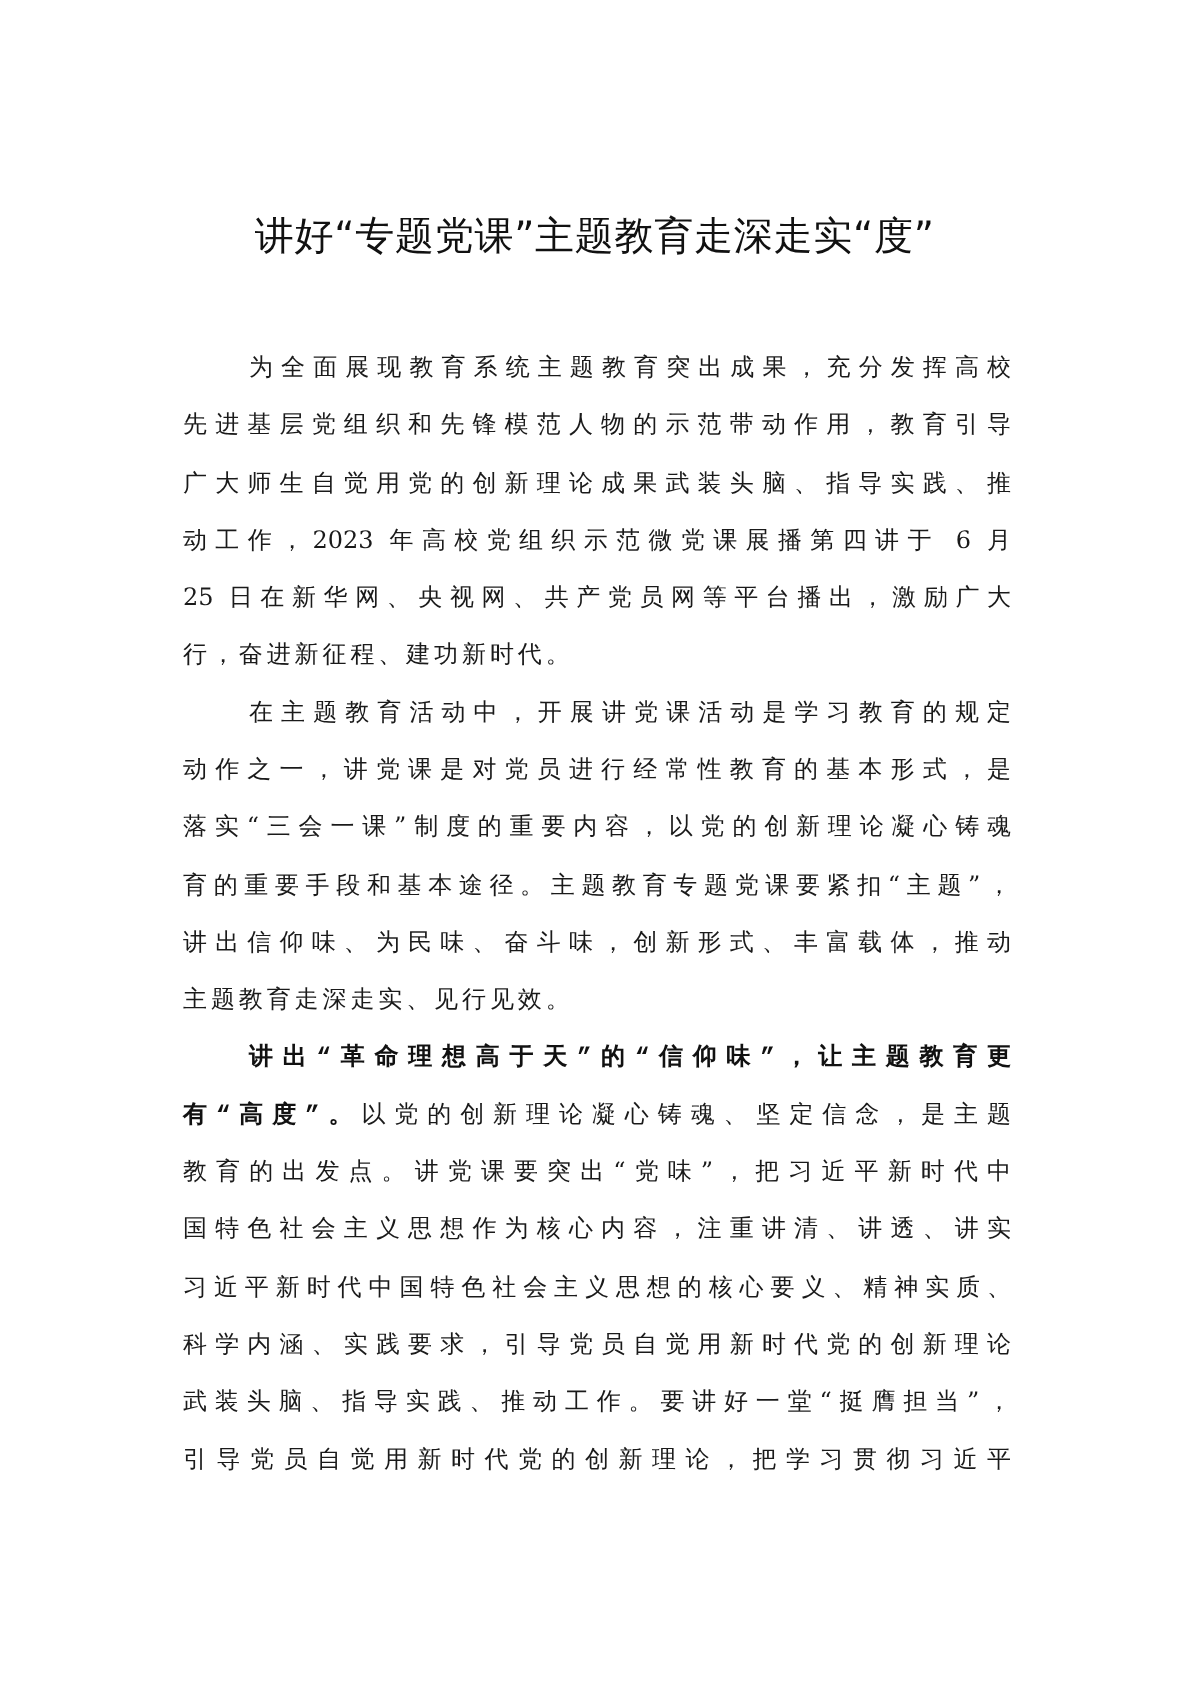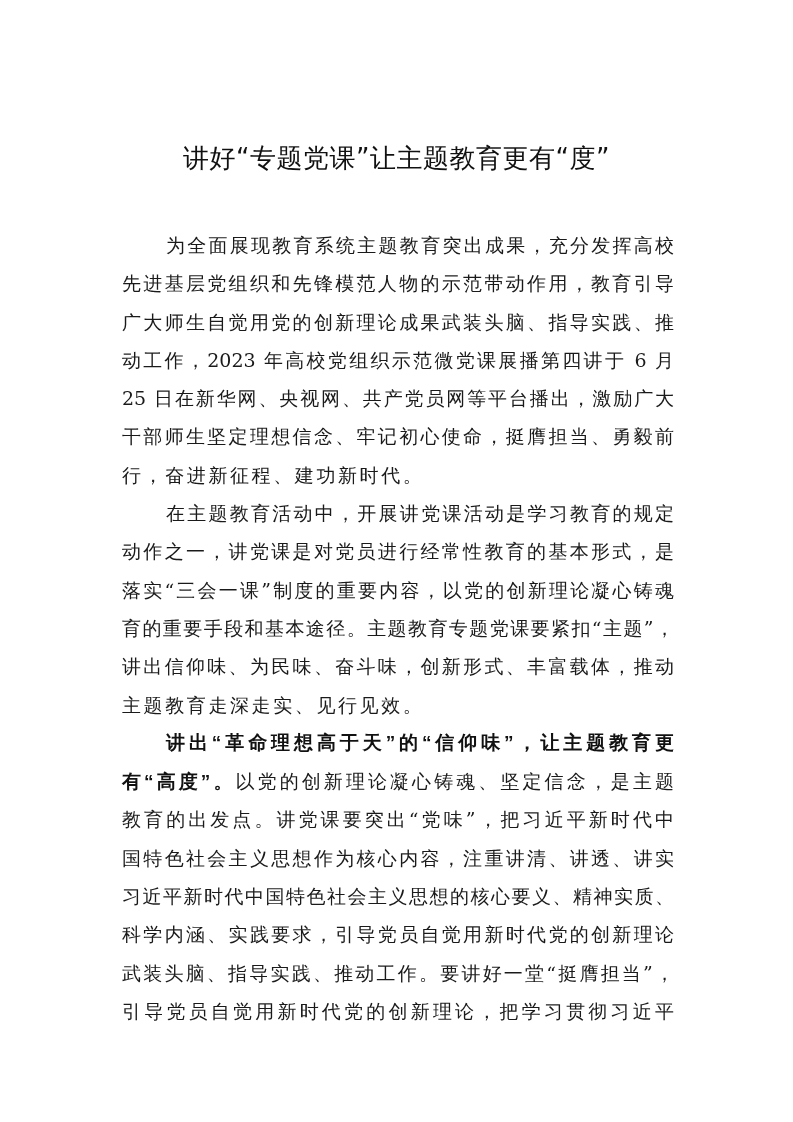--- a/index.html
+++ b/index.html
@@ -6,45 +6,44 @@
   body { width: 793px; height: 1122px; position: relative; overflow: hidden; }
   .page { position: absolute; left: 0; top: 0; width: 793px; height: 1122px; background: #fff; }
   .title {
     position: absolute; left: 0; top: 138px; width: 793px; text-align: center;
     font-family: "DejaVu Sans", "Liberation Sans", sans-serif;
     font-size: 26px; color: #111; letter-spacing: 0.5px; line-height: 40px; margin: 0; font-weight: normal;
   }
   .body {
     position: absolute; left: 122px; top: 226px; width: 552px;
     font-family: "DejaVu Serif", "Liberation Serif", serif;
-    font-size: 19px; color: #1a1a1a;
+    font-size: 16px; color: #1a1a1a;
   }
   .line {
     height: 38.3px; line-height: 38.3px; white-space: nowrap;
     text-align: justify; text-align-last: justify; letter-spacing: 0;
   }
   .line.last { text-align-last: left; letter-spacing: 2.6px; }
   .line.indent { padding-left: 44px; }
-  .bold { font-family: Liberation Sans, sans-serif; font-weight: bold; color: #111; }
+  .bold { font-family: Liberation Mono, monospace; font-weight: bold; color: #111; }
 </style>
 </head>
 <body>
 
 <div class="page">
-  <h1 class="title">讲好“专题党课”让主题教育更有“度”</h1>
+  <h1 class="title">讲好“专题党课”主题教育走深走实“度”</h1>
 
   <div class="body">
 
     <div>
       <div class="line indent">为全面展现教育系统主题教育突出成果，充分发挥高校</div>
       <div class="line">先进基层党组织和先锋模范人物的示范带动作用，教育引导</div>
       <div class="line">广大师生自觉用党的创新理论成果武装头脑、指导实践、推</div>
       <div class="line">动工作，2023 年高校党组织示范微党课展播第四讲于 6 月</div>
       <div class="line">25 日在新华网、央视网、共产党员网等平台播出，激励广大</div>
-      <div class="line">干部师生坚定理想信念、牢记初心使命，挺膺担当、勇毅前</div>
       <div class="line last">行，奋进新征程、建功新时代。</div>
     </div>
 
     <div>
       <div class="line indent">在主题教育活动中，开展讲党课活动是学习教育的规定</div>
       <div class="line">动作之一，讲党课是对党员进行经常性教育的基本形式，是</div>
       <div class="line">落实“三会一课”制度的重要内容，以党的创新理论凝心铸魂</div>
       <div class="line">育的重要手段和基本途径。主题教育专题党课要紧扣“主题”，</div>
       <div class="line">讲出信仰味、为民味、奋斗味，创新形式、丰富载体，推动</div>
       <div class="line last">主题教育走深走实、见行见效。</div>

